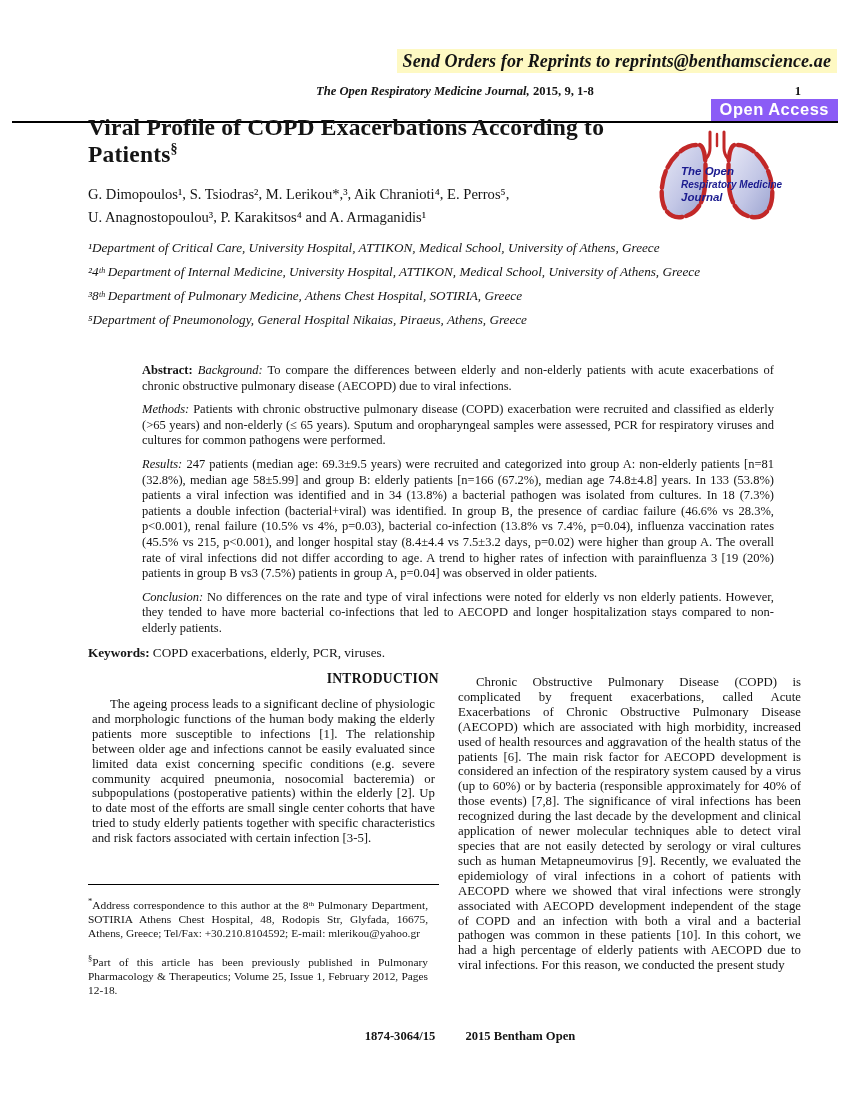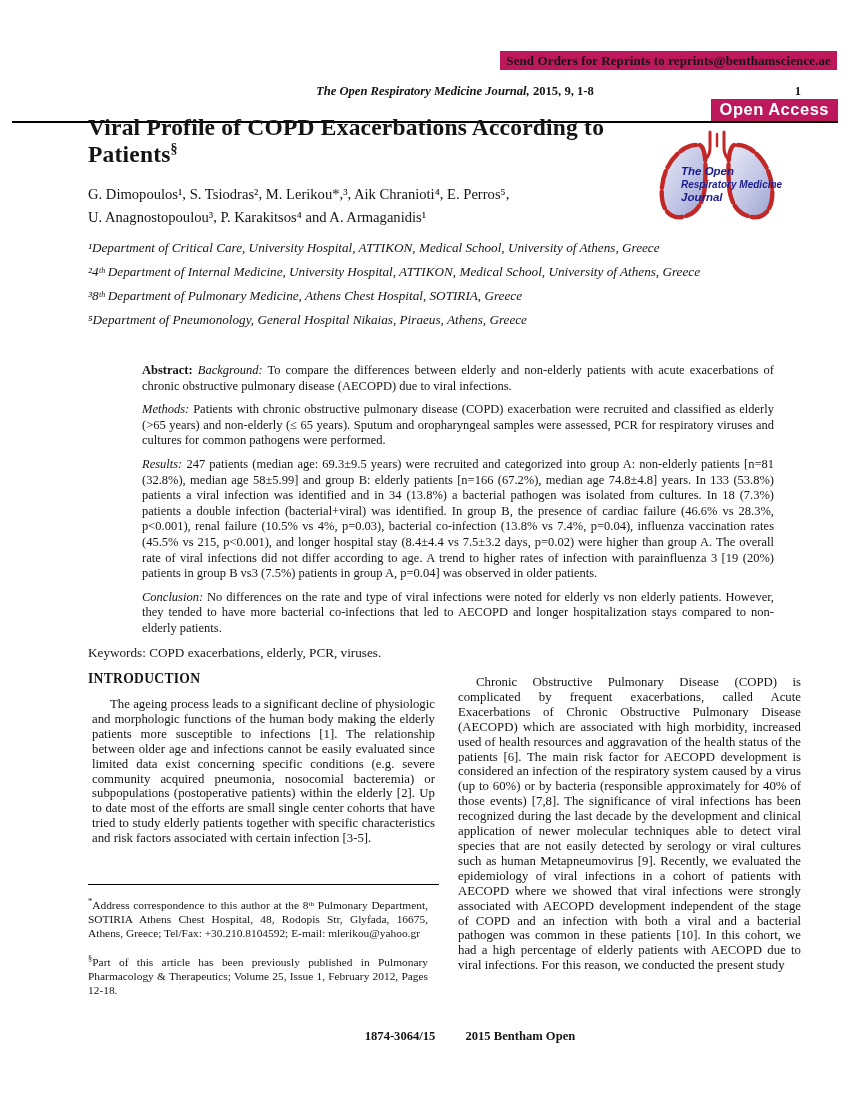--- a/index.html
+++ b/index.html
@@ -7,33 +7,33 @@
     position:relative;
     width:850px;height:1100px;
     background:#ffffff;
     font-family:"Liberation Serif","DejaVu Serif",serif;
     color:#141414;
     overflow:hidden;
   }
   
   .banner-row{position:absolute;top:51px;right:13px;}
   .reprint-banner{
-    background:#be185d;
-    font-weight:bold;
-    font-size:13px;
+    background:#fef9c3;
+    font-weight:bold;font-style:italic;
+    font-size:18px;
     padding:2px 6px;
     letter-spacing:.1px;
   }
   .journal-row{position:absolute;top:84px;left:88px;width:716px;height:18px;}
   .journal-ref{position:absolute;left:228px;font-size:12.6px;font-weight:bold;white-space:nowrap;}
   .journal-ref .jname{font-style:italic;}
   .page-num{position:absolute;right:3px;font-size:12.6px;font-weight:bold;}
   .openaccess-badge{
     position:absolute;top:99px;right:12px;
-    background:#be185d;color:#ffffff;
+    background:#8b5cf6;color:#ffffff;
     font-family:"Liberation Sans","DejaVu Sans",sans-serif;
     font-weight:bold;font-size:16.5px;
     padding:1px 9px 2px 9px;
     letter-spacing:.5px;
   }
   .head-rule{position:absolute;top:121px;left:12px;width:826px;border-top:2.5px solid #000;}
 
   
   .title-block{position:absolute;top:114px;left:88px;width:575px;}
   .article-title{margin:0;font-size:23.5px;font-weight:bold;line-height:1.15;letter-spacing:.2px;}
@@ -54,27 +54,27 @@
   .affiliations p{margin:0 0 10px 0;font-size:13.2px;font-style:italic;line-height:14px;}
 
   
   .abstract{position:absolute;top:363px;left:142px;width:640px;font-size:12.5px;line-height:15.6px;text-align:justify;}
   .abstract p{margin:0 8px 8px 0;}
   .abstract .abs-head{font-weight:bold;}
   .abstract .sec-label{font-style:italic;}
 
   
   .keywords{position:absolute;top:645px;left:88px;width:716px;font-size:13.2px;margin:0;}
-  .keywords b{font-weight:normal;}
+  .keywords b{font-weight:bold;}
 
   
   .columns{position:absolute;top:671px;left:88px;width:717px;height:337px;display:flex;gap:15px;}
   .col{width:351px;}
   .col-left{display:flex;flex-direction:column;justify-content:space-between;}
-  .section-heading{margin:0 0 10px 0;font-size:13.6px;font-weight:bold;letter-spacing:.3px;}
+  .section-heading{margin:0 0 10px 0;font-size:13.6px;font-weight:bold;letter-spacing:.3px;text-align:right;}
   .body-par{margin:4px;font-size:12.8px;line-height:14.9px;text-align:justify;text-indent:18px;}
   .footnotes{border-top:1.5px solid #000;padding-top:9px;font-size:11.4px;line-height:14px;text-align:justify;}
   .footnotes p{margin:0 11px 11px 0;}
   .footnotes sup{font-size:8.5px;}
 
   
   .footer{position:absolute;top:1029px;left:0;width:850px;display:flex;justify-content:center;gap:30px;transform:translateX(45px);
     font-size:12.6px;font-weight:bold;}
 </style>
 </head>

